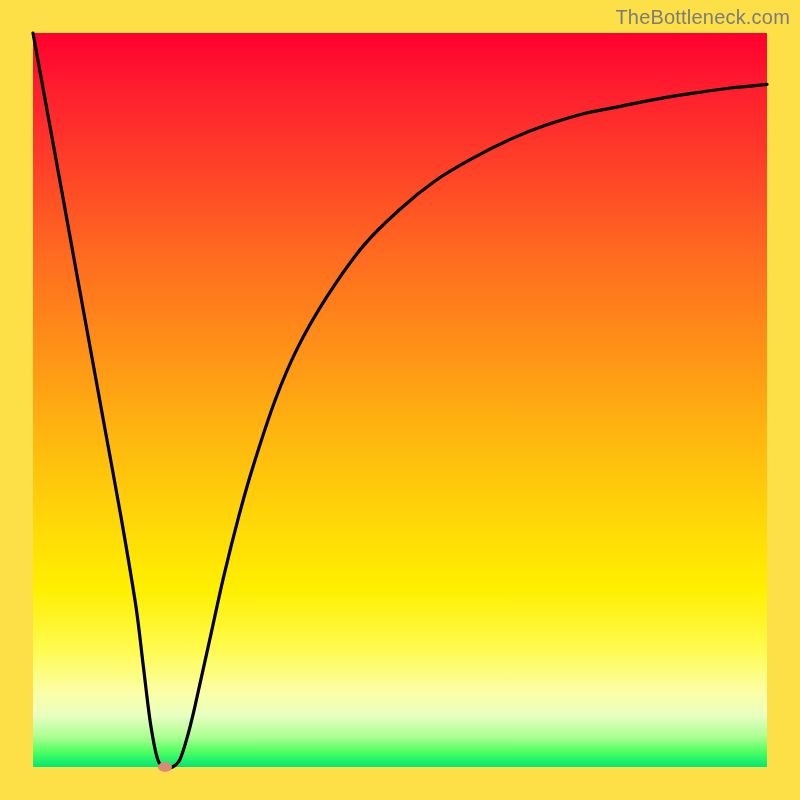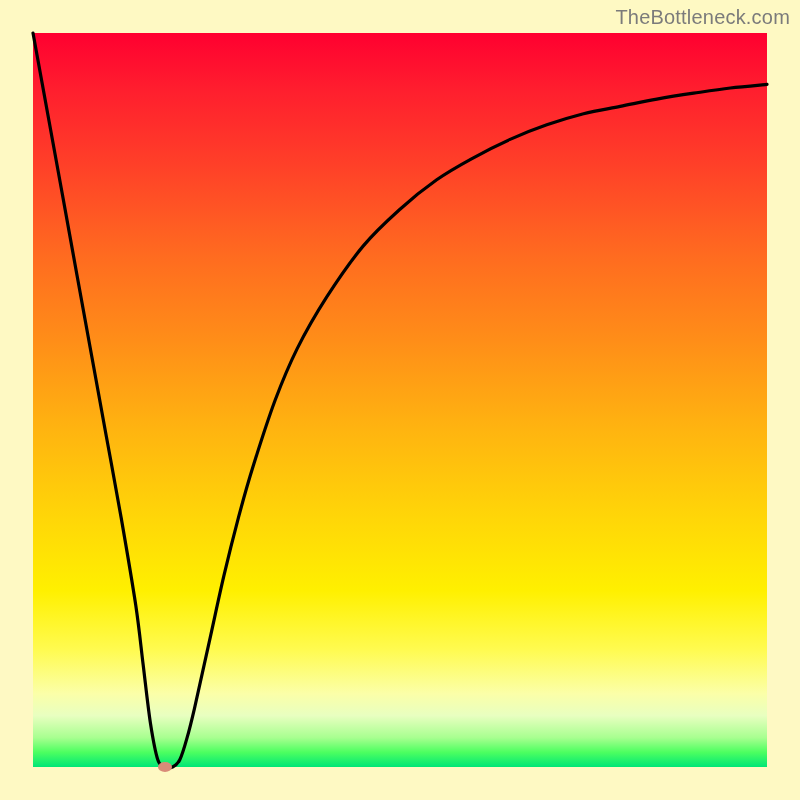--- a/index.html
+++ b/index.html
@@ -8,21 +8,21 @@
     width: 800px;
     height: 800px;
     background: #000;
     overflow: hidden;
     font-family: Arial, Helvetica, sans-serif;
   }
   .frame {
     position: relative;
     width: 800px;
     height: 800px;
-    background: #fef9c3;
+    background: #fde047;
   }
   .plot {
     position: absolute;
     left: 33px;
     top: 33px;
     width: 734px;
     height: 734px;
     
     background: linear-gradient(
       to bottom,

